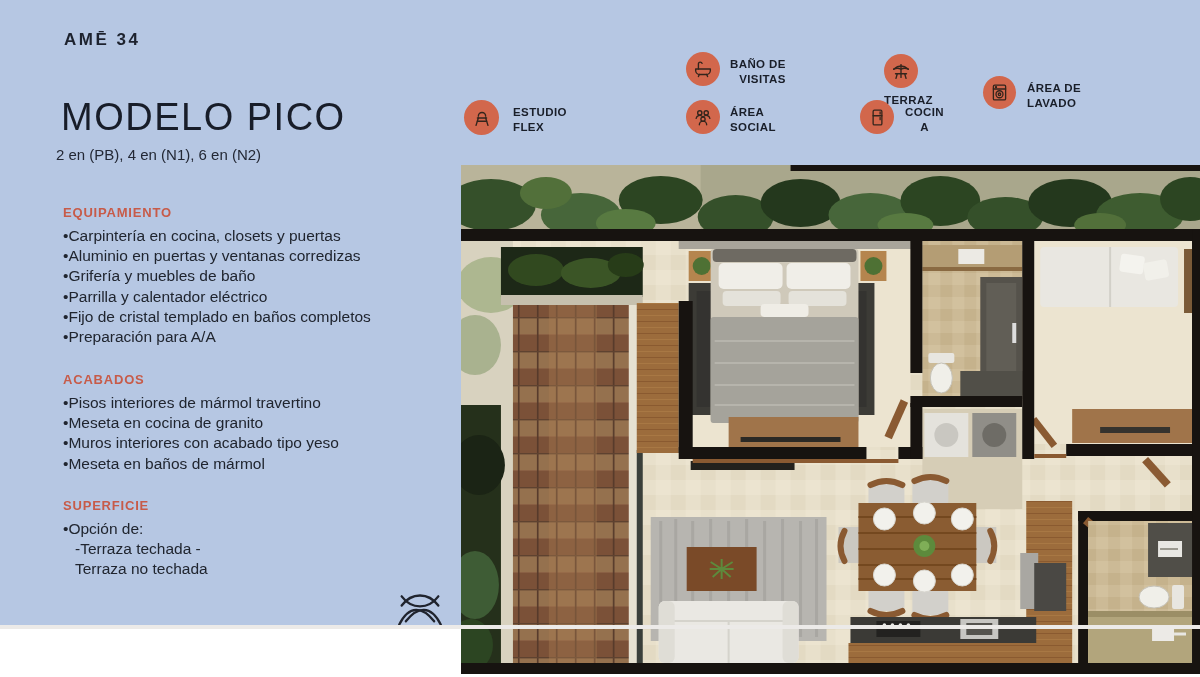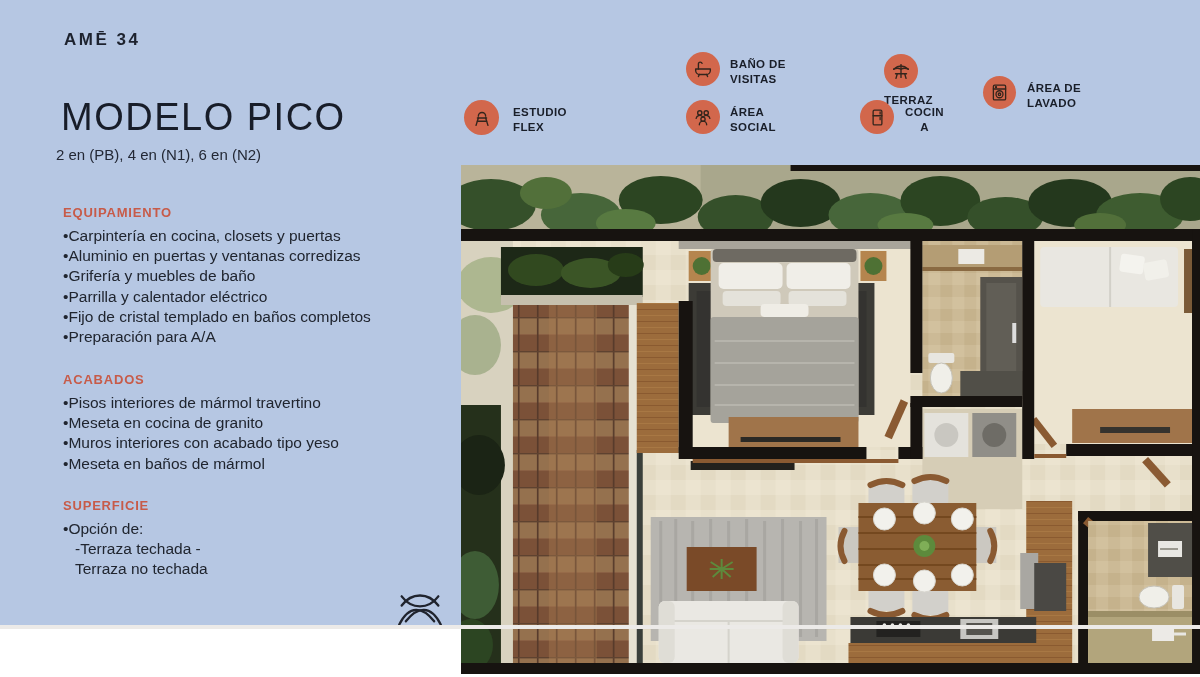--- a/index.html
+++ b/index.html
@@ -18,21 +18,21 @@
   .sec-item.indent{padding-left:12px;}
   .logo{position:absolute;left:395px;top:588px;width:50px;height:52px;}
 
   
   .legend{position:absolute;left:460px;top:40px;width:740px;height:125px;}
   .legend-item{position:absolute;display:flex;align-items:flex-start;}
   .licon{border-radius:50%;background:#d2674c;display:flex;align-items:center;justify-content:center;flex:0 0 auto;}
   .licon svg{display:block;}
   .llabel{font-size:11.5px;font-weight:bold;line-height:14.5px;letter-spacing:.4px;color:#191e29;white-space:pre-line;margin-top:5px;}
   .li-0{left:4px;top:8px;}   .li-0 .licon{width:38px;height:38px;margin-right:12px;}
-  .li-1{left:226px;top:12px;}.li-1 .licon{width:34px;height:34px;margin-right:10px;}
+  .li-1{left:226px;top:12px;text-align:right;}.li-1 .licon{width:34px;height:34px;margin-right:10px;}
   .li-2{left:424px;top:14px;flex-direction:column;}.li-2 .licon{width:34px;height:34px;margin-right:10px;}
   .li-3{left:523px;top:12px;margin-top:24px;}.li-3 .licon{width:33px;height:33px;margin-right:11px;}
   .li-4{left:4px;top:60px;}  .li-4 .licon{width:35px;height:35px;margin-right:14px;}
   .li-5{left:226px;top:60px;}.li-5 .licon{width:34px;height:34px;margin-right:10px;}
   .li-6{left:400px;top:60px;text-align:center;}.li-6 .licon{width:34px;height:34px;margin-right:11px;}
 
   
   .plan{position:absolute;left:461px;top:165px;width:739px;height:509px;}
   .plan svg{display:block;width:100%;height:100%;}
 </style>

